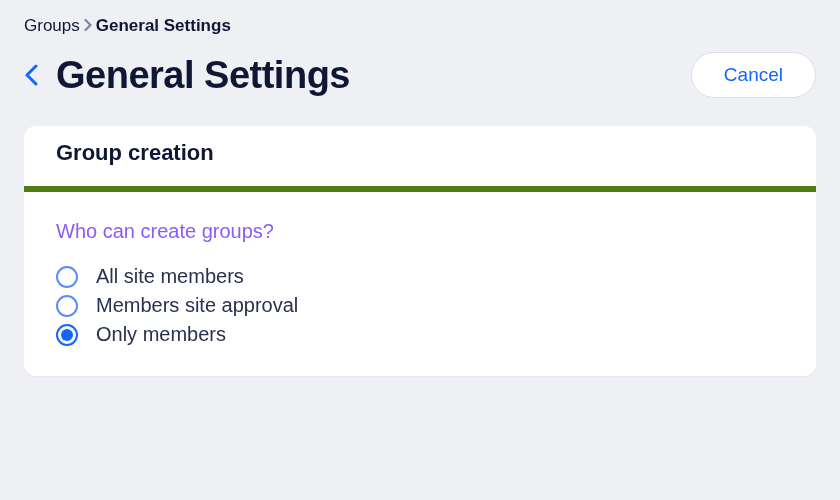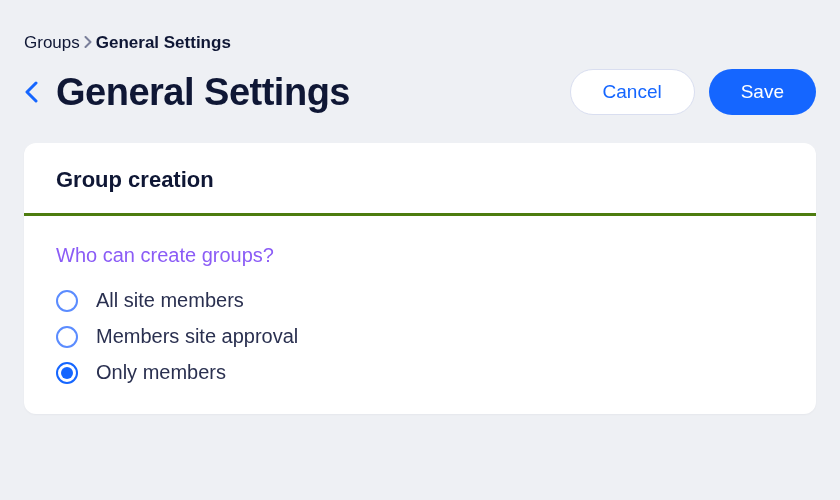--- a/index.html
+++ b/index.html
@@ -10,21 +10,21 @@
     body {
       font-family: -apple-system, BlinkMacSystemFont, 'Segoe UI', Helvetica, Arial, sans-serif;
       background: #eef0f4;
       width: 840px;
       height: 500px;
       color: #0f1735;
     }
     .breadcrumb {
       display: flex;
       align-items: center;
-      padding: 33px 24px 16px 24px;
+      padding: 16px 24px 16px 24px;
       gap: 4px;
       font-size: 17px;
     }
     .breadcrumb a {
       color: #0f1735;
       text-decoration: none;
     }
     .breadcrumb .current {
       font-weight: 700;
     }
@@ -79,40 +79,40 @@
       background: #1566ff;
       color: #ffffff;
     }
     .card {
       margin: 0 24px;
       background: #ffffff;
       border-radius: 12px;
       box-shadow: 0 1px 2px rgba(15, 23, 53, 0.04);
     }
     .card-header {
-      padding: 24px 32px 20px 32px;
-      border-bottom: 3px solid #4d7c0f;
+      padding: 14px 32px 20px 32px;
+      border-bottom: 6px solid #4d7c0f;
     }
     .card-title {
       font-size: 22px;
       font-weight: 700;
       color: #0f1735;
     }
     .card-body {
       padding: 28px 32px 30px 32px;
     }
     .section-question {
       font-size: 20px;
       color: #8b5cf6;
       margin-bottom: 22px;
     }
     .radio-group {
       display: flex;
       flex-direction: column;
-      gap: 13px;
+      gap: 6px;
     }
     .radio-row {
       display: flex;
       align-items: center;
       gap: 18px;
       cursor: pointer;
     }
     .radio-outer {
       width: 22px;
       height: 22px;
@@ -158,21 +158,20 @@
   <div class="header-left">
     <span class="back-chevron">
       <svg width="14" height="22" viewBox="0 0 14 22" fill="none">
           <path d="M12 2L3 11L12 20" stroke="#1566ff" stroke-width="3" stroke-linecap="round" stroke-linejoin="round"></path>
         </svg>
     </span>
     <h1 class="page-title">General Settings</h1>
   </div>
   <div class="header-actions">
     <button class="btn btn-cancel">Cancel</button>
-    <button class="btn btn-save">Save</button>
   </div>
 </div>
 
 <div class="card">
   <div class="card-header">
     <h2 class="card-title">Group creation</h2>
   </div>
   <div class="card-body">
     <div class="section-question">Who can create groups?</div>
     <div class="radio-group">

